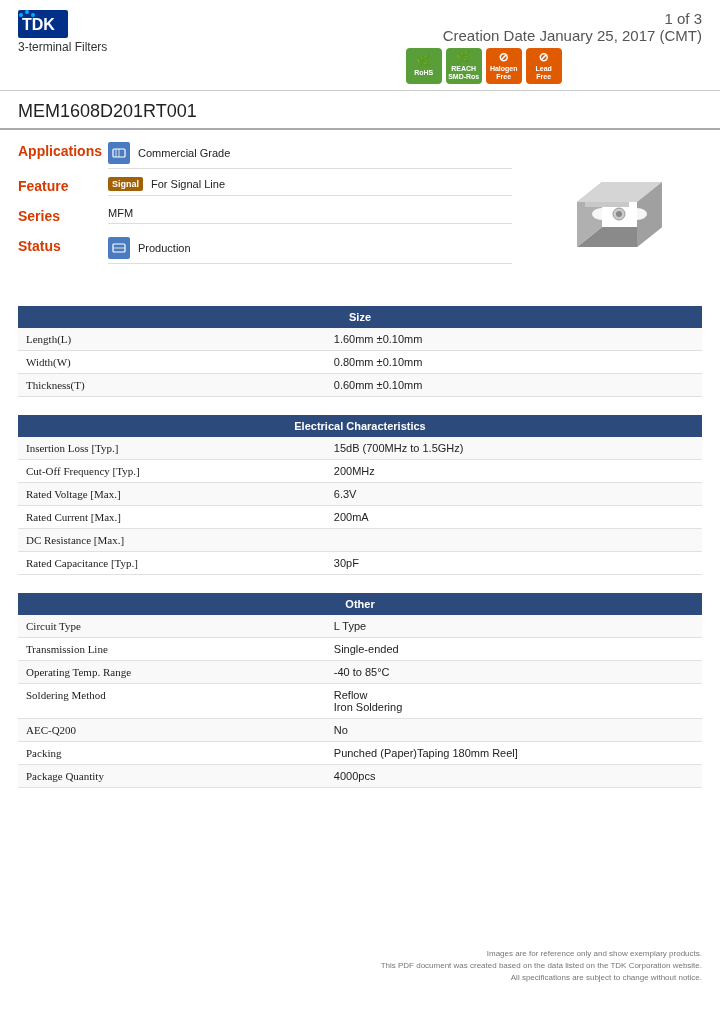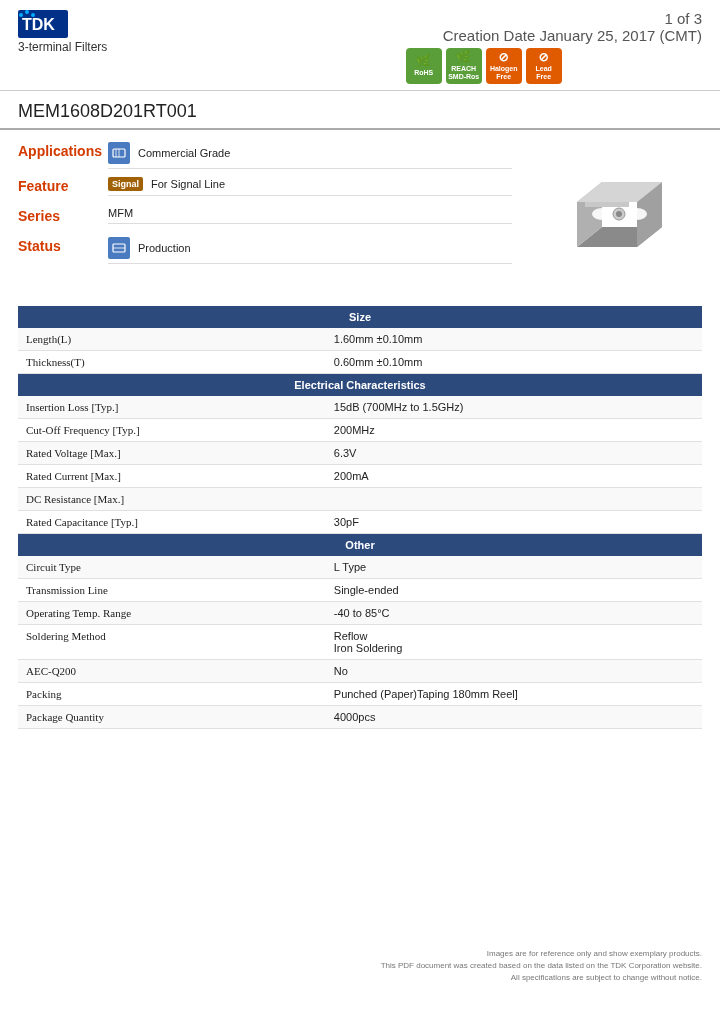--- a/index.html
+++ b/index.html
@@ -146,20 +146,21 @@
     .spec-label.status { color: #d43b00; }
 
     
     .section-container {
       margin: 0 0 0 0;
       padding: 0 18px;
     }
     .data-table {
       width: 100%;
       border-collapse: collapse;
+      margin-bottom: 18px;
     }
     .table-header-row td {
       background: #2c4a7c;
       color: white;
       font-weight: bold;
       font-size: 11px;
       text-align: center;
       padding: 5px 8px;
     }
     .data-table tr.data-row td {
@@ -329,20 +330,24 @@
   <table class="data-table">
     <tbody>
         <tr class="table-header-row">
       <td colspan="2">Size</td>
     </tr>
     <tr class="data-row">
       <td class="col-label">Length(L)</td>
       <td class="col-value">1.60mm ±0.10mm</td>
     </tr>
     <tr class="data-row">
+      <td class="col-label">Width(W)</td>
+      <td class="col-value">0.80mm ±0.10mm</td>
+    </tr>
+    <tr class="data-row">
       <td class="col-label">Thickness(T)</td>
       <td class="col-value">0.60mm ±0.10mm</td>
     </tr>
   </tbody>
     </table>
 </div>
 
 <div class="section-container">
   <table class="data-table">
     <tbody>

